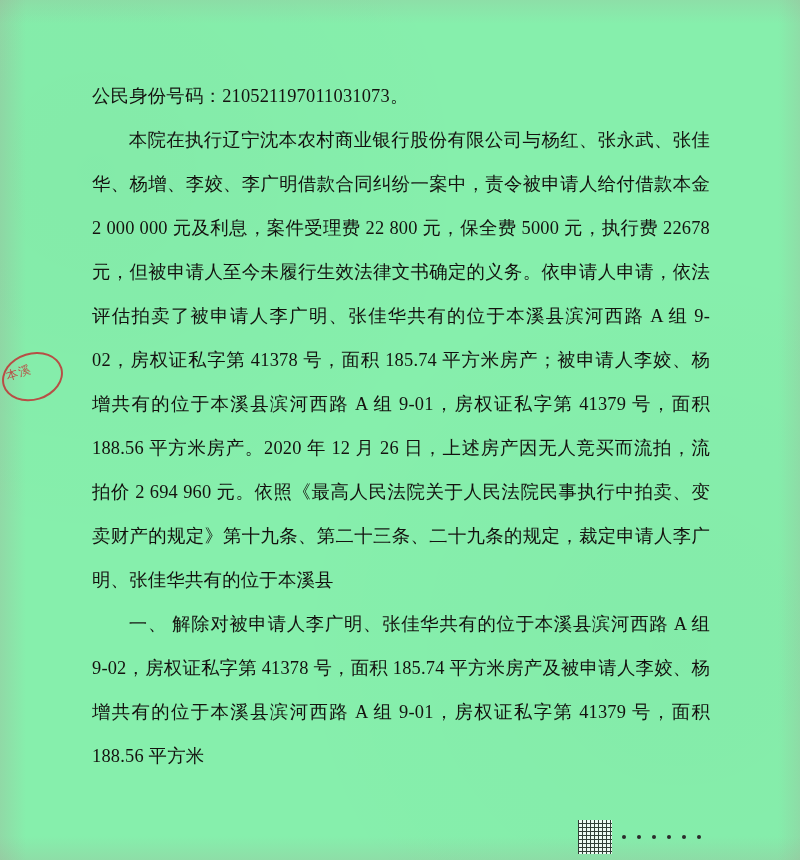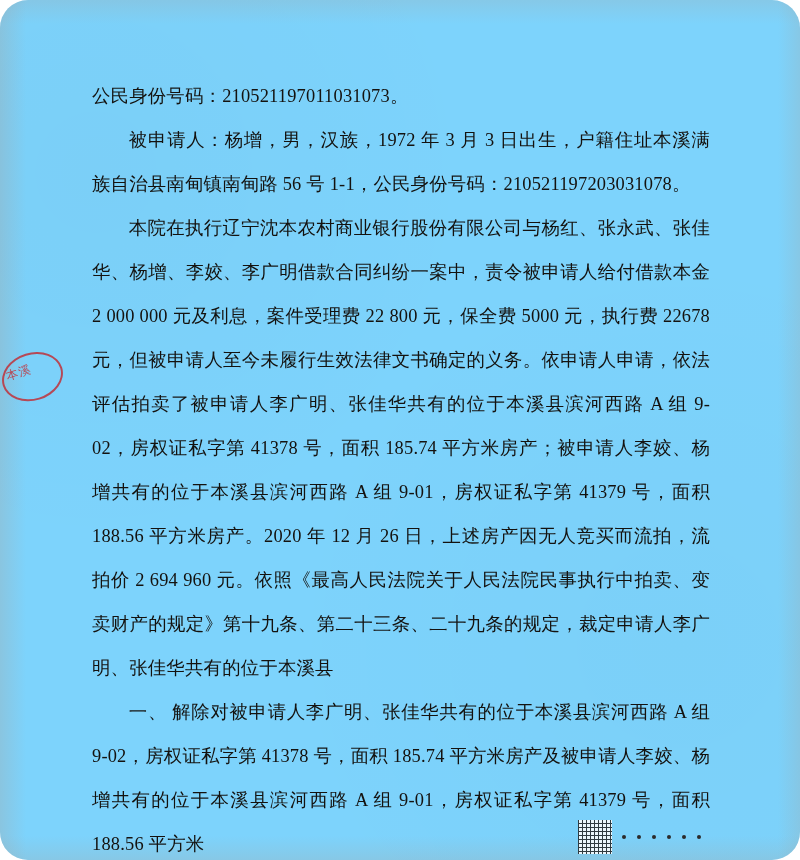--- a/index.html
+++ b/index.html
@@ -10,23 +10,22 @@
   body {
     width: 800px;
     height: 860px;
     font-family: "Liberation Serif", "DejaVu Serif", serif;
     overflow: hidden;
   }
   .page {
     position: relative;
     width: 800px;
     height: 860px;
-    background: #7dd3fc;
+    background: #86efac;
     overflow: hidden;
-    border-radius: 28px;
   }
   
   .page::before {
     content: "";
     position: absolute;
     inset: 0;
     pointer-events: none;
     background:
       linear-gradient(to right, rgba(170,160,150,0.28) 0px, rgba(255,255,255,0) 26px),
       linear-gradient(to left, rgba(170,160,150,0.22) 0px, rgba(255,255,255,0) 22px),
@@ -130,21 +129,20 @@
   }
 </style>
 </head>
 <body>
 
 <div class="page">
   <div class="paper-texture"></div>
 
   <div class="body-text">
     <p class="para">公民身份号码：210521197011031073。</p>
-    <p class="para indent">被申请人：杨增，男，汉族，1972 年 3 月 3 日出生，户籍住址本溪满族自治县南甸镇南甸路 56 号 1-1，公民身份号码：210521197203031078。</p>
     <p class="para indent">本院在执行辽宁沈本农村商业银行股份有限公司与杨红、张永武、张佳华、杨增、李姣、李广明借款合同纠纷一案中，责令被申请人给付借款本金 2 000 000 元及利息，案件受理费 22 800 元，保全费 5000 元，执行费 22678 元，但被申请人至今未履行生效法律文书确定的义务。依申请人申请，依法评估拍卖了被申请人李广明、张佳华共有的位于本溪县滨河西路 A 组 9-02，房权证私字第 41378 号，面积 185.74 平方米房产；被申请人李姣、杨增共有的位于本溪县滨河西路 A 组 9-01，房权证私字第 41379 号，面积 188.56 平方米房产。2020 年 12 月 26 日，上述房产因无人竞买而流拍，流拍价 2 694 960 元。依照《最高人民法院关于人民法院民事执行中拍卖、变卖财产的规定》第十九条、第二十三条、二十九条的规定，裁定申请人李广明、张佳华共有的位于本溪县</p>
     <p class="para indent">一、 解除对被申请人李广明、张佳华共有的位于本溪县滨河西路 A 组 9-02，房权证私字第 41378 号，面积 185.74 平方米房产及被申请人李姣、杨增共有的位于本溪县滨河西路 A 组 9-01，房权证私字第 41379 号，面积 188.56 平方米</p>
   </div>
 
   <div class="seal">
     <div class="ring"></div>
     <div class="seal-text">本溪</div>
   </div>
 
   <div class="footer">

